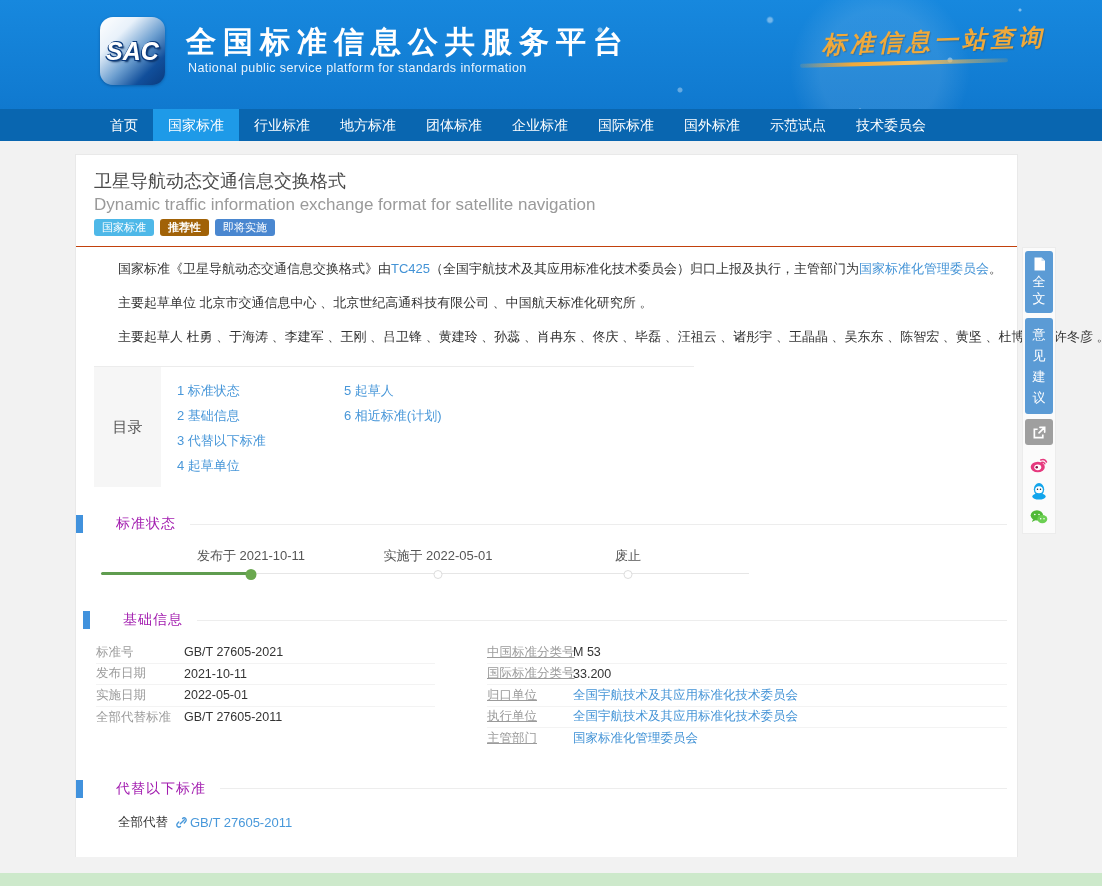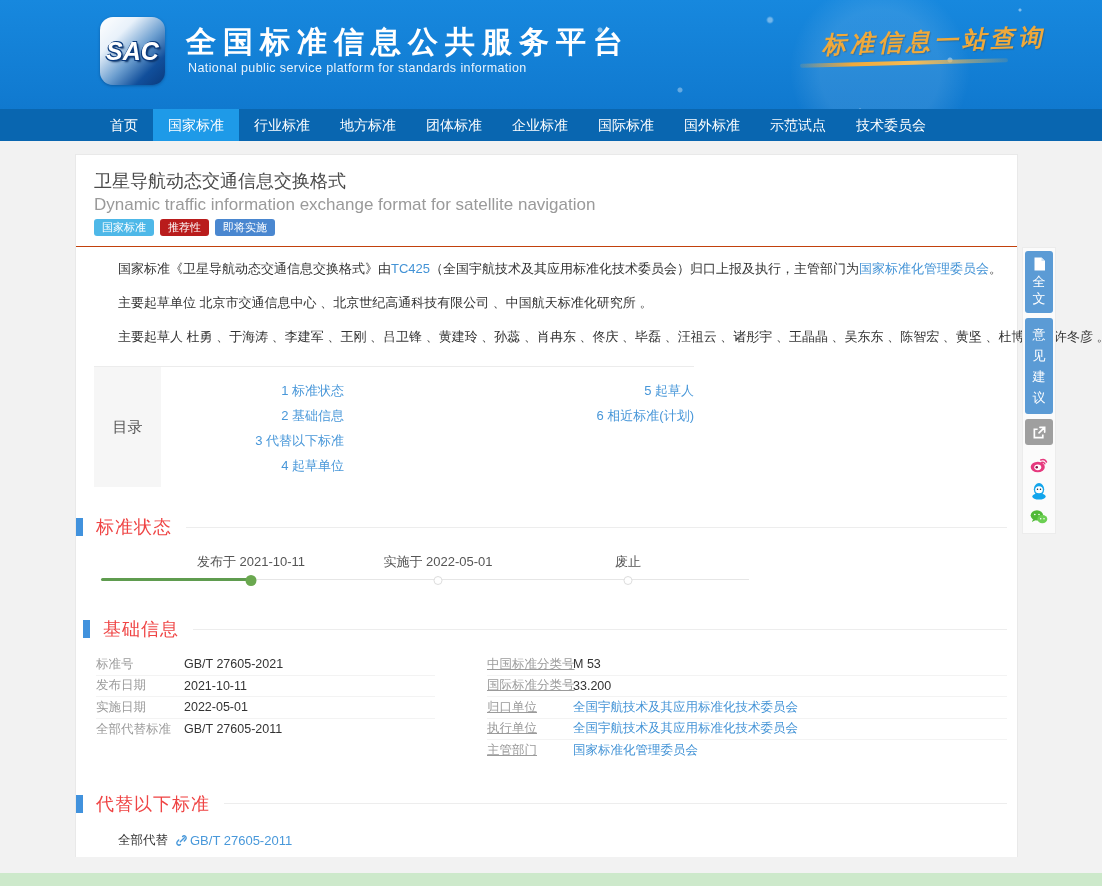--- a/index.html
+++ b/index.html
@@ -86,25 +86,25 @@
   .intro a{ color:#4393d6; }
 
   .toc{ margin:19px 0 0 18px; width:600px; border-top:1px solid #ececec; display:flex; }
   .toc-label{
     width:67px; background:#f6f6f6; display:flex; align-items:center; justify-content:center;
     font-size:15px; color:#555;
   }
   .toc-cols{ flex:1; display:flex; padding:11px 0 9px 16px; }
   .toc-col1{ width:167px; }
   .toc-col2{ flex:1; }
-  .toc-link{ display:block; font-size:13px; color:#4897d9; line-height:25px; cursor:pointer;text-align:right; }
+  .toc-link{ display:block; font-size:13px; color:#4897d9; line-height:25px; cursor:pointer; }
 
   .section-header{ display:flex; align-items:center; margin-top:28px; padding-right:10px; }
   .section-bar{ width:7px; height:18px; background:#4192dd; margin-right:13px; }
-  .section-title{ font-size:18px; color:#ef4444; letter-spacing:1px; }
+  .section-title{ font-size:14px; color:#a21caf; letter-spacing:1px;margin-left:20px; }
   .section-rule{ flex:1; height:1px; background:#ededed; margin-left:14px; }
 
   .timeline{ margin:6px 0 0 25px; width:673px; height:56px; position:relative; }
   .tl-line{ position:absolute; top:34px; left:0; width:648px; height:1px; background:#e6e6e6; }
   .tl-line-done{ position:absolute; top:33px; left:0; height:3px; background:#5f9c4f; border-radius:2px; }
   .tl-dot{ position:absolute; border-radius:50%; transform:translateX(-50%); }
   .tl-dot.done{ top:30px; width:11px; height:11px; background:#6aa84f; }
   .tl-dot.pending{ top:31px; width:9px; height:9px; background:#fff; border:1px solid #ddd; }
   .tl-label{
     position:absolute; top:8px; transform:translateX(-50%);
@@ -179,21 +179,21 @@
   </div>
 
 <div class="content">
   <div class="card">
 
     <div class="title-block">
       <h1 class="std-title">卫星导航动态交通信息交换格式</h1>
       <div class="std-title-en">Dynamic traffic information exchange format for satellite navigation</div>
       <div class="badges">
           <span class="badge" style="background: rgb(78, 184, 232);">国家标准</span>
-          <span class="badge" style="background: #b91c1c;">推荐性</span>
+          <span class="badge" style="background: #a16207; font-weight: bold;">推荐性</span>
           <span class="badge" style="background: rgb(74, 135, 208);">即将实施</span>
         </div>
     </div>
 
     <div class="intro">
       <p><span>国家标准《卫星导航动态交通信息交换格式》由</span><a href="#">TC425</a><span>（全国宇航技术及其应用标准化技术委员会）归口上报及执行，主管部门为</span><a href="#">国家标准化管理委员会</a><span>。</span></p>
       <p>主要起草单位 北京市交通信息中心 、北京世纪高通科技有限公司 、中国航天标准化研究所 。</p>
       <p>主要起草人 杜勇 、于海涛 、李建军 、王刚 、吕卫锋 、黄建玲 、孙蕊 、肖冉东 、佟庆 、毕磊 、汪祖云 、诸彤宇 、王晶晶 、吴东东 、陈智宏 、黄坚 、杜博文 、许冬彦 。</p>
     </div>
 

